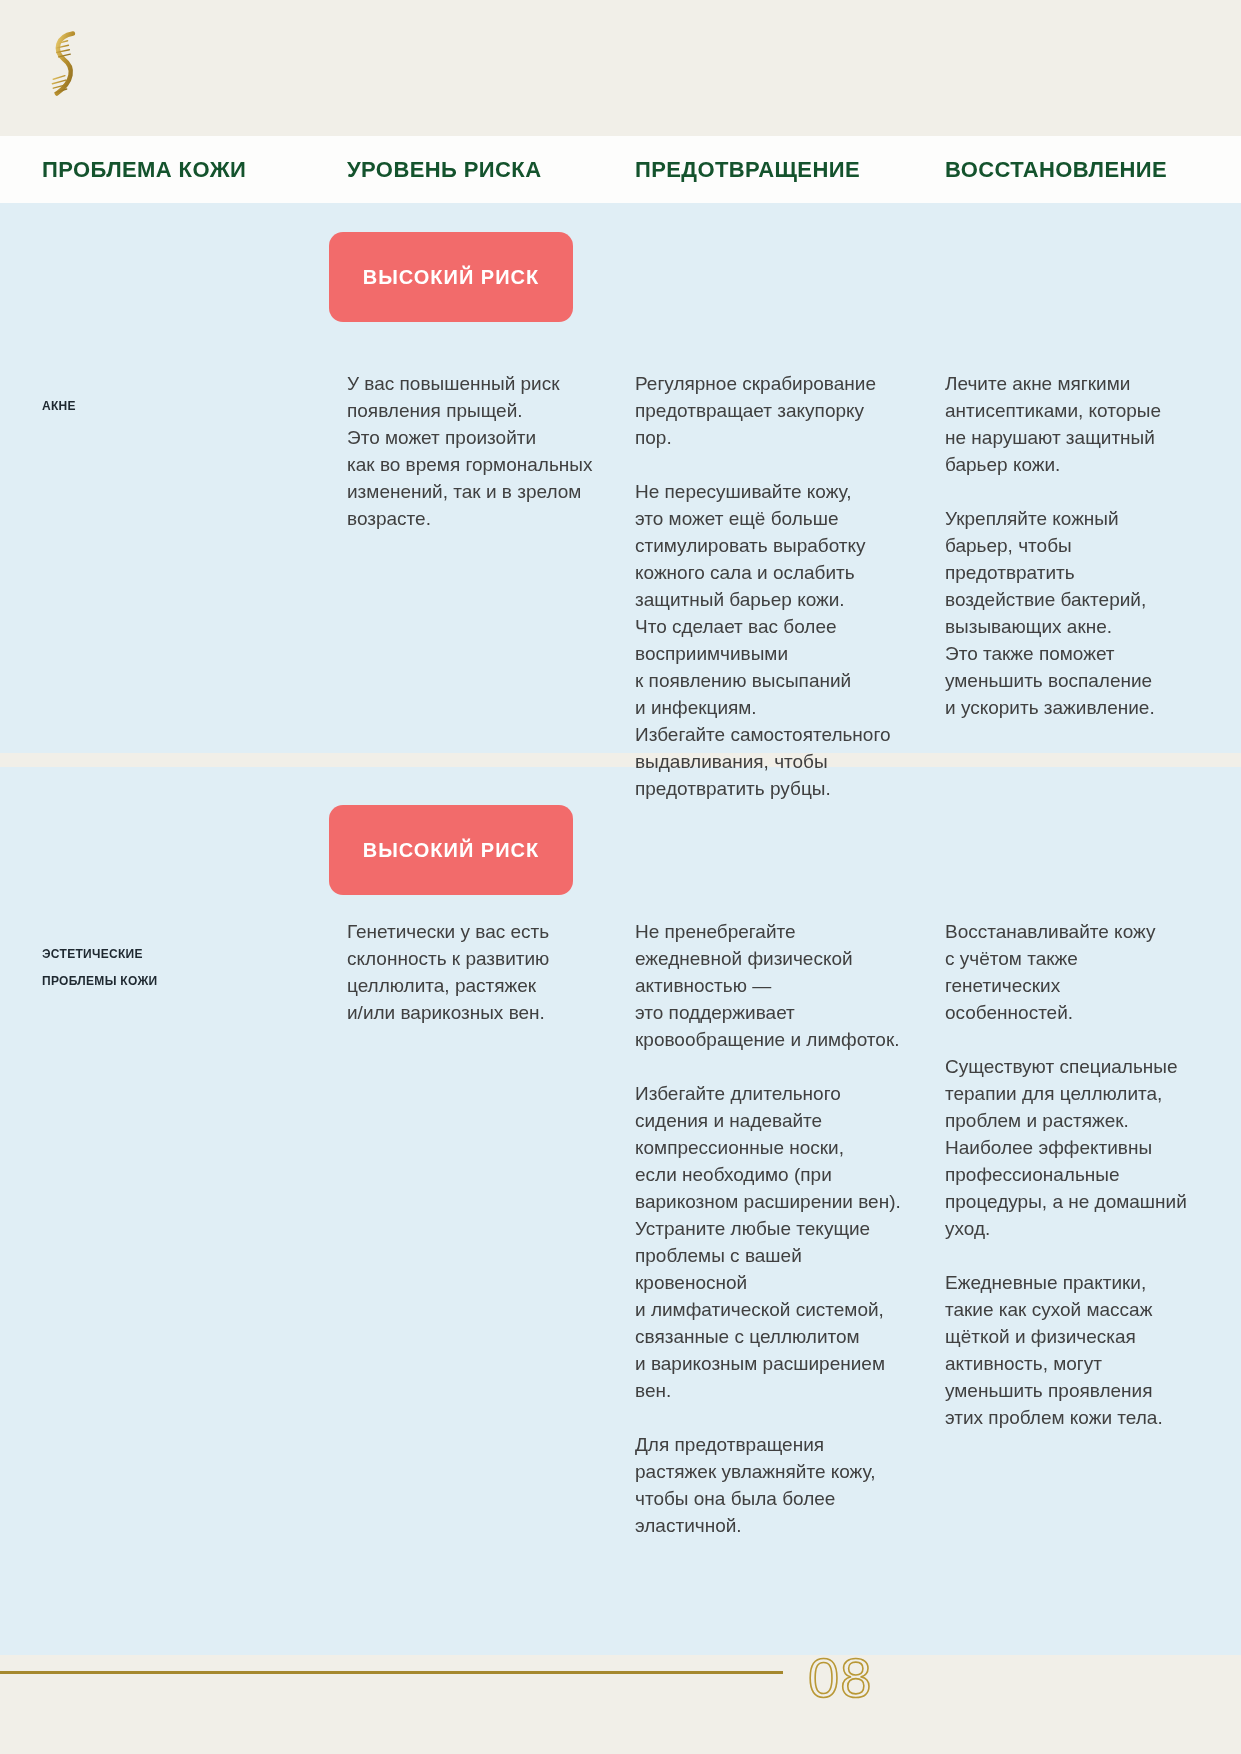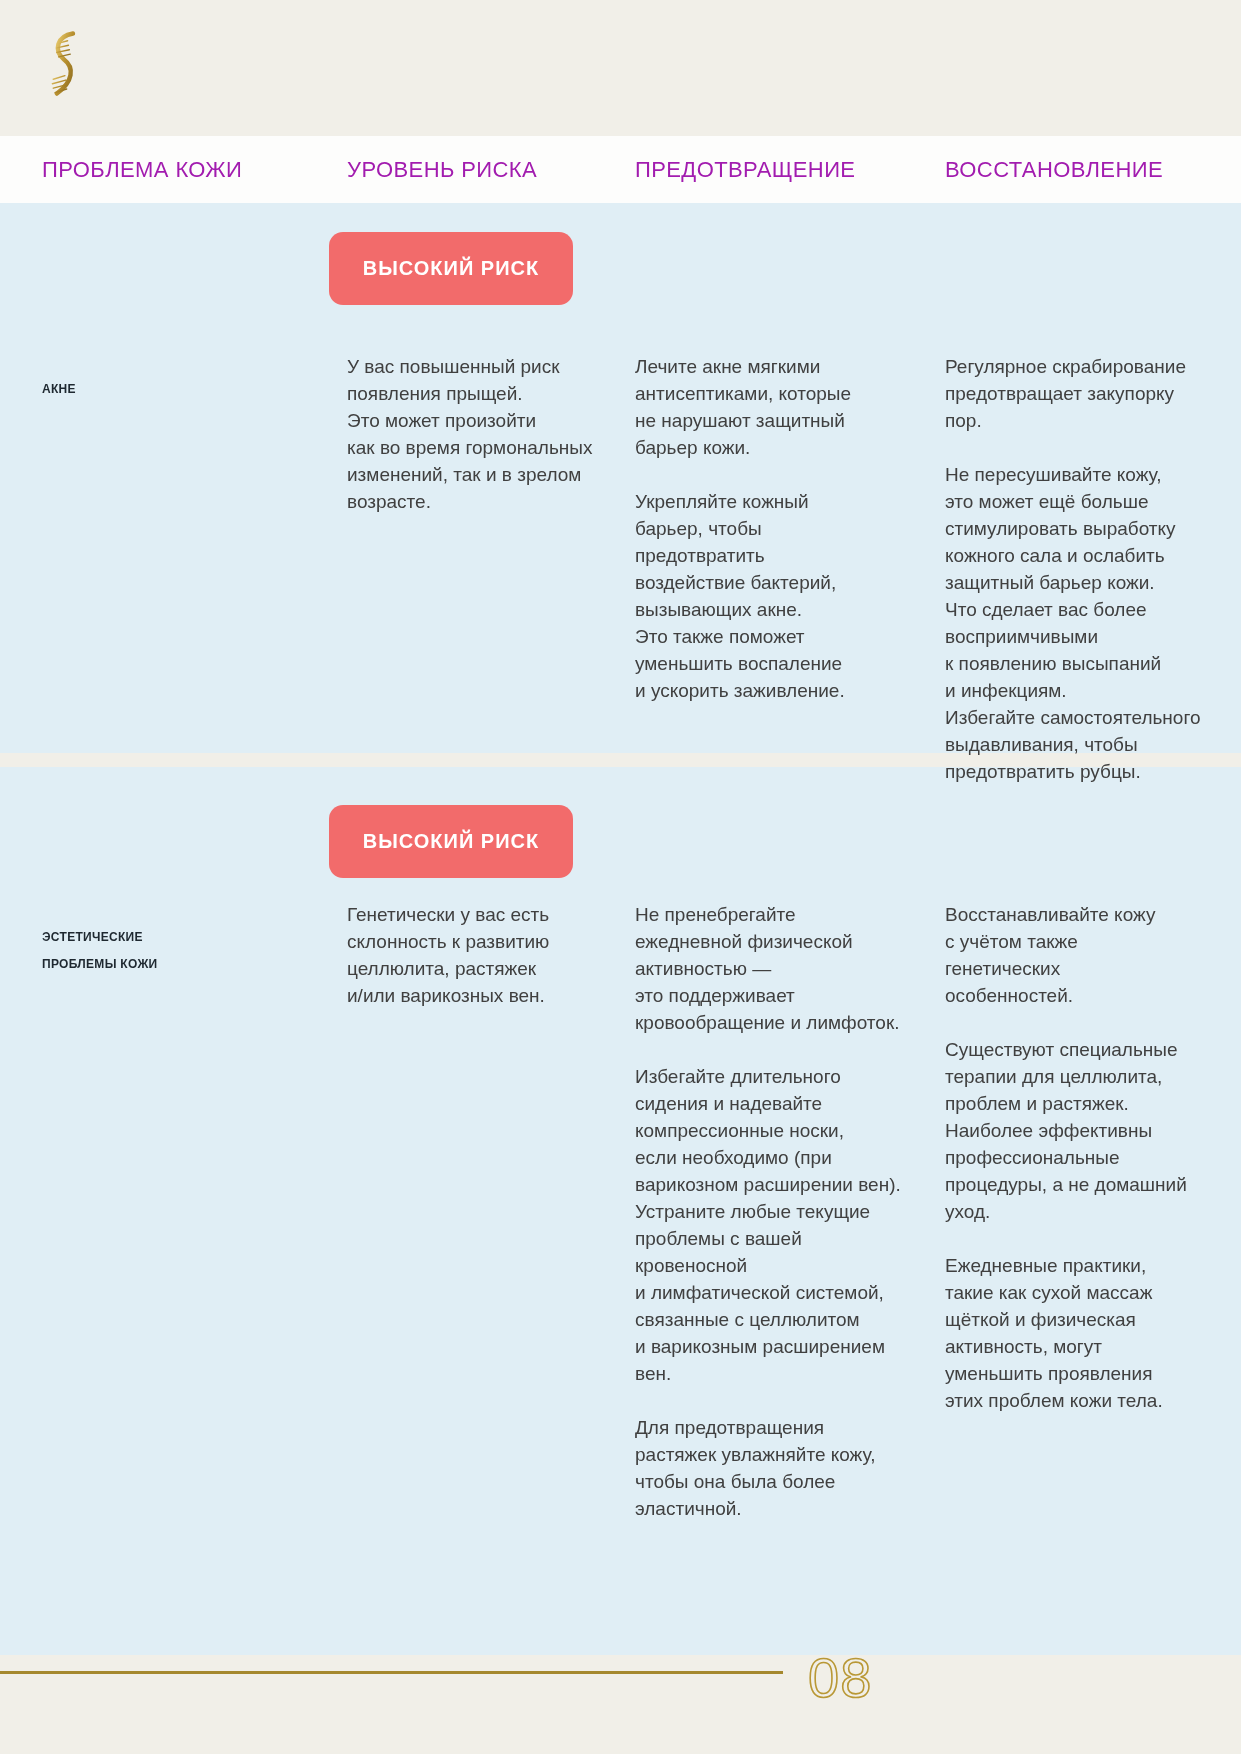--- a/index.html
+++ b/index.html
@@ -23,39 +23,39 @@
   .col-headers {
     height: 67px;
     background: #fdfdfc;
     display: grid;
     grid-template-columns: 305px 288px 310px 1fr;
     padding: 0 36px 0 42px;
     align-items: center;
   }
   .col-headers .col-title {
     font-size: 22px;
-    font-weight: normal;
+    font-weight: bold;
     letter-spacing: 0.4px;
-    color: #a21caf;
+    color: #14532d;
     white-space: nowrap;
   }
 
   
   .section { background: #e0eef5; padding: 0 36px 0 42px; }
   .section.first  { height: 550px; padding-top: 29px; }
   .section.second { height: 888px; padding-top: 38px; margin-top: 14px; }
 
   .badge-row { padding-left: 296px; }
   .risk-badge {
     display: inline-flex;
     align-items: center;
     justify-content: center;
     margin-left: -9px;
     width: 244px;
-    height: 73px;
+    height: 90px;
     background: #f26b6b;
     border-radius: 14px;
     color: #ffffff;
     font-size: 20px;
     font-weight: bold;
     letter-spacing: 1px;
     white-space: nowrap;
   }
 
   .content {
@@ -137,51 +137,51 @@
       <div class="cell">
         <div class="problem-title">АКНЕ</div>
       </div>
       <div class="cell">
           <p>У вас повышенный риск
 появления прыщей.
 Это может произойти
 как во время гормональных
 изменений, так и в зрелом
 возрасте.</p>
-        </div>
-      <div class="cell">
-          <p>Лечите акне мягкими
-антисептиками, которые
-не нарушают защитный
-барьер кожи.</p>
-          <p>Укрепляйте кожный
-барьер, чтобы
-предотвратить
-воздействие бактерий,
-вызывающих акне.
-Это также поможет
-уменьшить воспаление
-и ускорить заживление.</p>
         </div>
       <div class="cell">
           <p>Регулярное скрабирование
 предотвращает закупорку
 пор.</p>
           <p>Не пересушивайте кожу,
 это может ещё больше
 стимулировать выработку
 кожного сала и ослабить
 защитный барьер кожи.
 Что сделает вас более
 восприимчивыми
 к появлению высыпаний
 и инфекциям.
 Избегайте самостоятельного
 выдавливания, чтобы
 предотвратить рубцы.</p>
+        </div>
+      <div class="cell">
+          <p>Лечите акне мягкими
+антисептиками, которые
+не нарушают защитный
+барьер кожи.</p>
+          <p>Укрепляйте кожный
+барьер, чтобы
+предотвратить
+воздействие бактерий,
+вызывающих акне.
+Это также поможет
+уменьшить воспаление
+и ускорить заживление.</p>
         </div>
     </div>
   </div>
 
   <div class="section second">
     <div class="badge-row">
       <div class="risk-badge">ВЫСОКИЙ РИСК</div>
     </div>
     <div class="content">
       <div class="cell">

